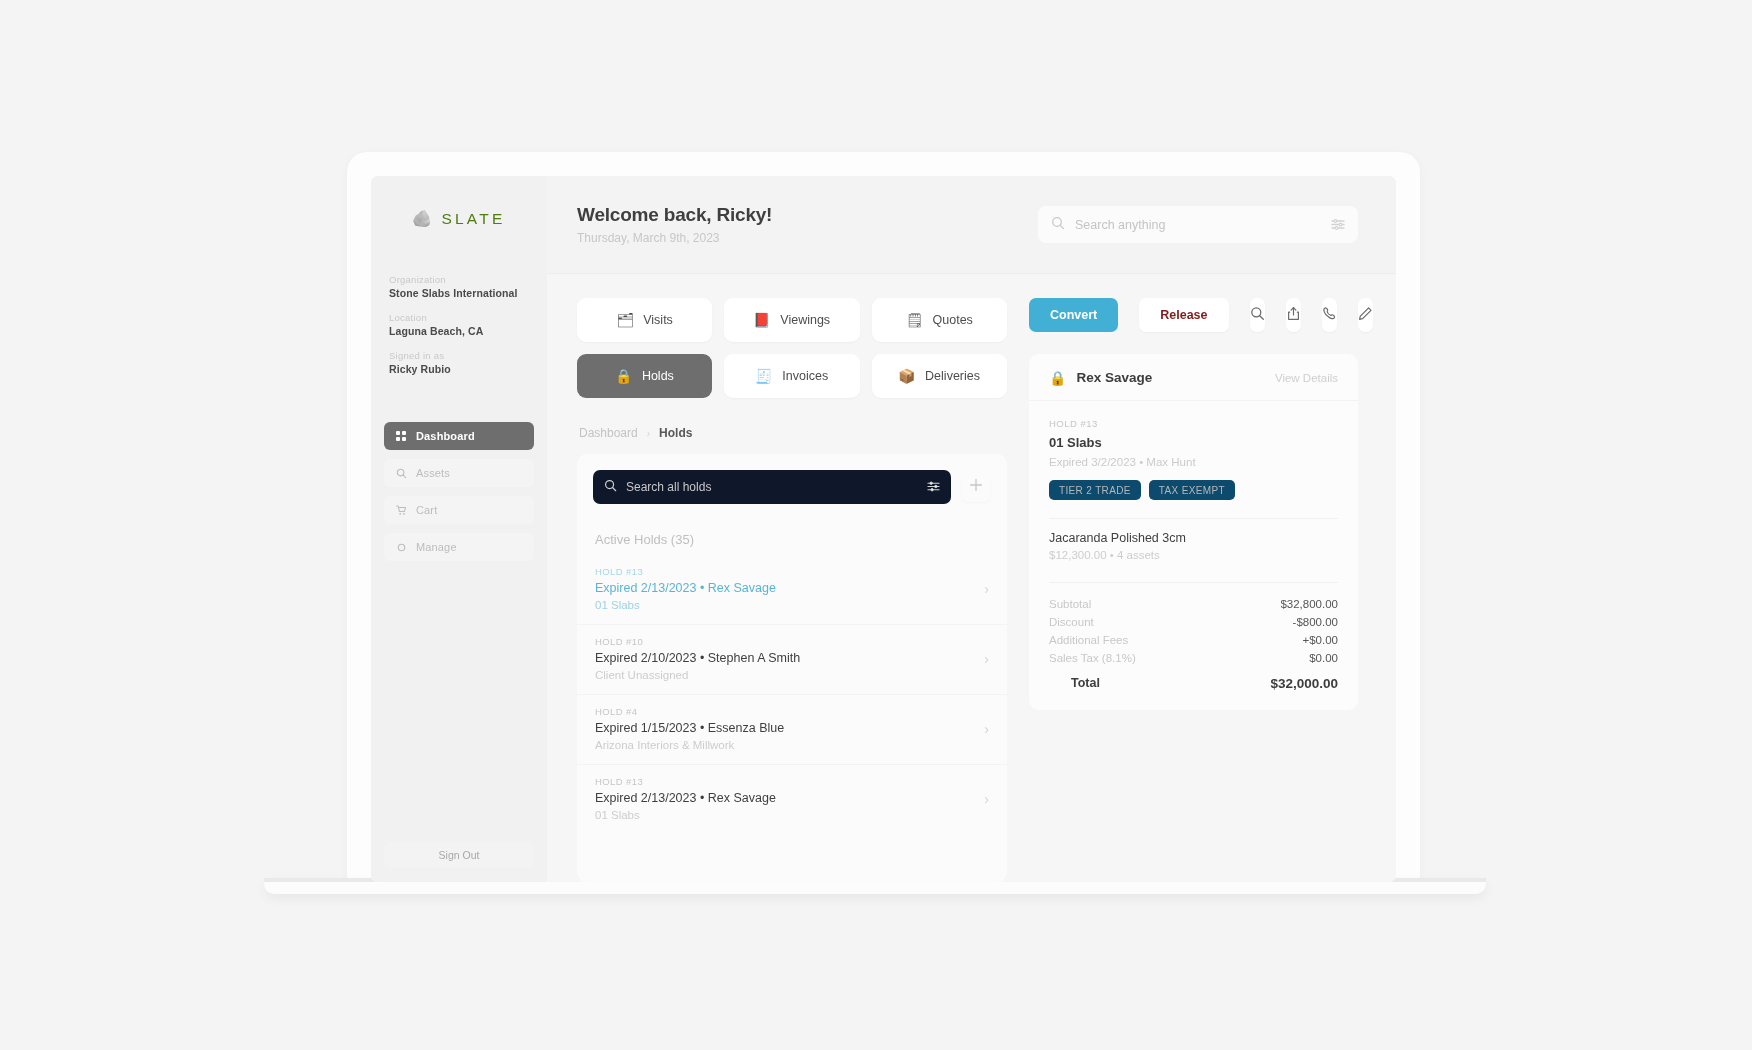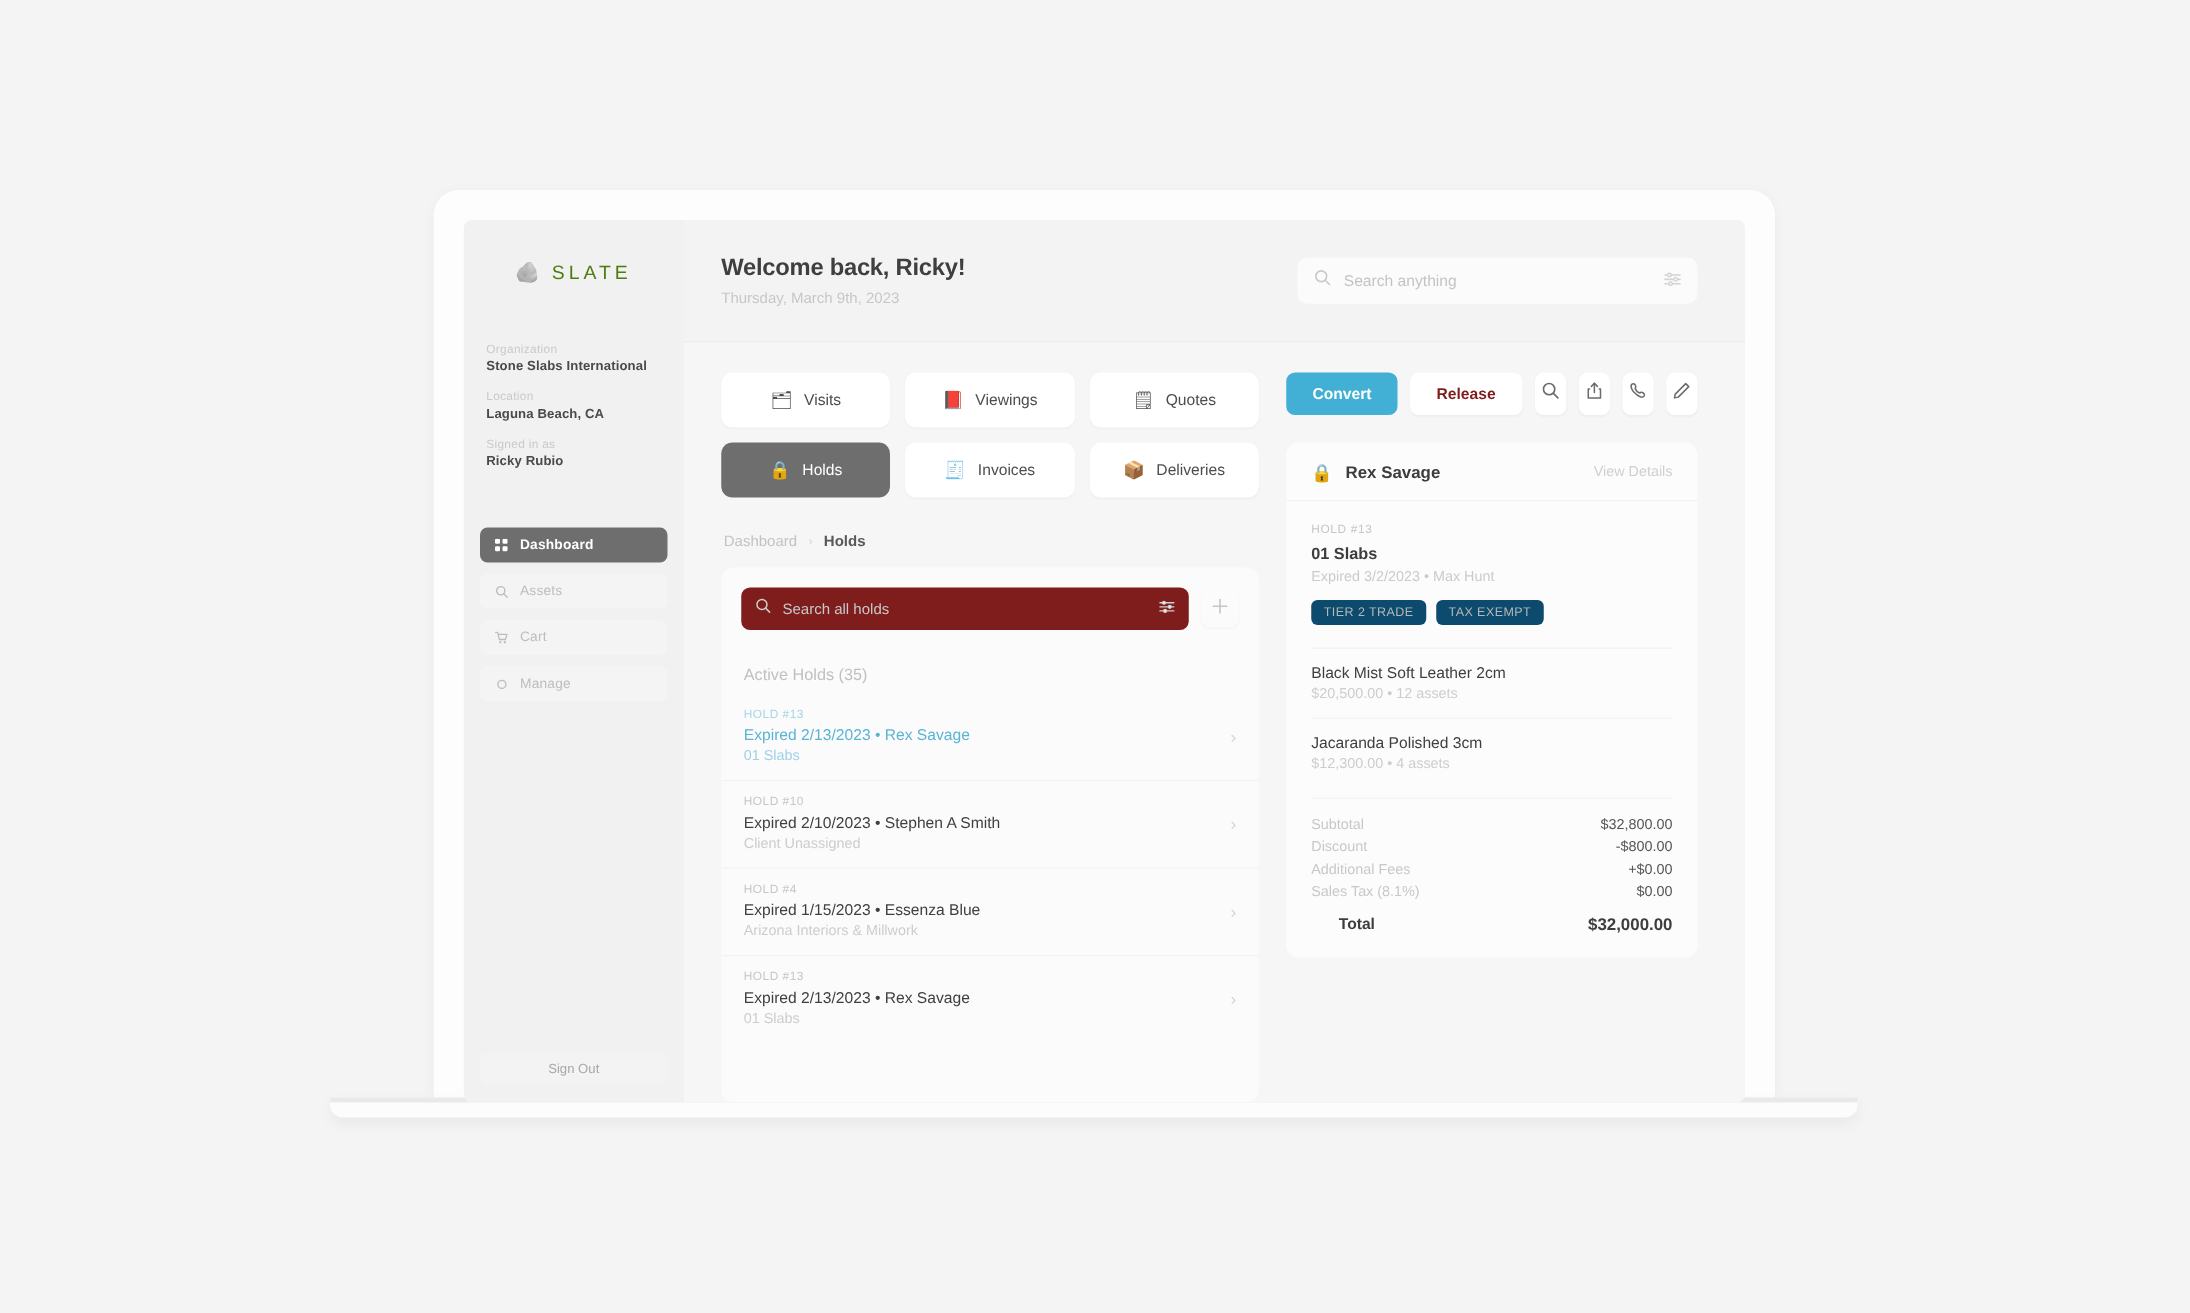--- a/index.html
+++ b/index.html
@@ -156,21 +156,21 @@
   .list-card {
     background: #fbfbfb; border-radius: 10px;
     flex: 1; min-height: 0; overflow: hidden;
     display: flex; flex-direction: column;
   }
   .list-search-row {
     display: flex; align-items: center; gap: 10px;
     padding: 16px 16px 14px 16px;
   }
   .list-search {
-    flex: 1; height: 34px; background: #7f1d1d; border-radius: 7px;
+    flex: 1; height: 34px; background: #0f172a; border-radius: 7px;
     display: flex; align-items: center; gap: 9px; padding: 0 11px;
   }
   .ls-input {
     flex: 1; border: 0; outline: 0; background: transparent;
     font-size: 12px; color: #9b9b9b; font-family: inherit;
   }
   .ls-input::placeholder { color: #c8c8c8; }
   .icon-sq {
     width: 30px; height: 30px; border-radius: 7px; background: #fbfbfb;
     display: flex; align-items: center; justify-content: center;
@@ -189,21 +189,21 @@
   .hold-main { flex: 1; min-width: 0; }
   .hold-id { font-size: 9.5px; color: #c6c6c6; letter-spacing: .4px; margin-bottom: 4px; }
   .hold-title { font-size: 12.5px; color: #3f3f3f; margin-bottom: 4px; }
   .hold-row.selected .hold-title { color: #5ab4d4; }
   .hold-row.selected .hold-id { color: #a7d6e8; }
   .hold-row.selected .hold-sub { color: #9fd1e5; }
   .hold-sub { font-size: 11.5px; color: #cdcdcd; }
   .chev { color: #d5d5d5; font-size: 14px; flex: 0 0 auto; }
 
   
-  .action-row { display: flex; align-items: center; gap: 10px; }
+  .action-row { display: flex; align-items: center; gap: 21px; }
   .btn-primary {
     height: 34px; padding: 0 21px; border-radius: 7px;
     background: #41b0d4; color: #fff; border: 0;
     font-size: 12.5px; font-weight: 700; font-family: inherit;
     display: flex; align-items: center; justify-content: center;
   }
   .btn-ghost {
     height: 34px; padding: 0 21px; border-radius: 7px;
     background: #ffffff; color: #7f1d1d; border: 0;
     font-size: 12.5px; font-weight: 700; font-family: inherit;
@@ -517,24 +517,20 @@
                 <div class="d-kicker">HOLD #13</div>
                 <div class="d-title">01 Slabs</div>
                 <div class="d-meta">Expired 3/2/2023 • Max Hunt</div>
 
                 <div class="tag-row">
                   <span class="tag">TIER 2 TRADE</span>
                   <span class="tag">TAX EXEMPT</span>
                 </div>
 
                 <div class="line-item">
-                  <div class="li-name">Black Mist Soft Leather 2cm</div>
-                  <div class="li-sub">$20,500.00 • 12 assets</div>
-                </div>
-                <div class="line-item">
                   <div class="li-name">Jacaranda Polished 3cm</div>
                   <div class="li-sub">$12,300.00 • 4 assets</div>
                 </div>
 
                 <div class="totals">
                   <div class="tot-row">
                     <span class="tot-label">Subtotal</span>
                     <span class="tot-value">$32,800.00</span>
                   </div>
                   <div class="tot-row">

